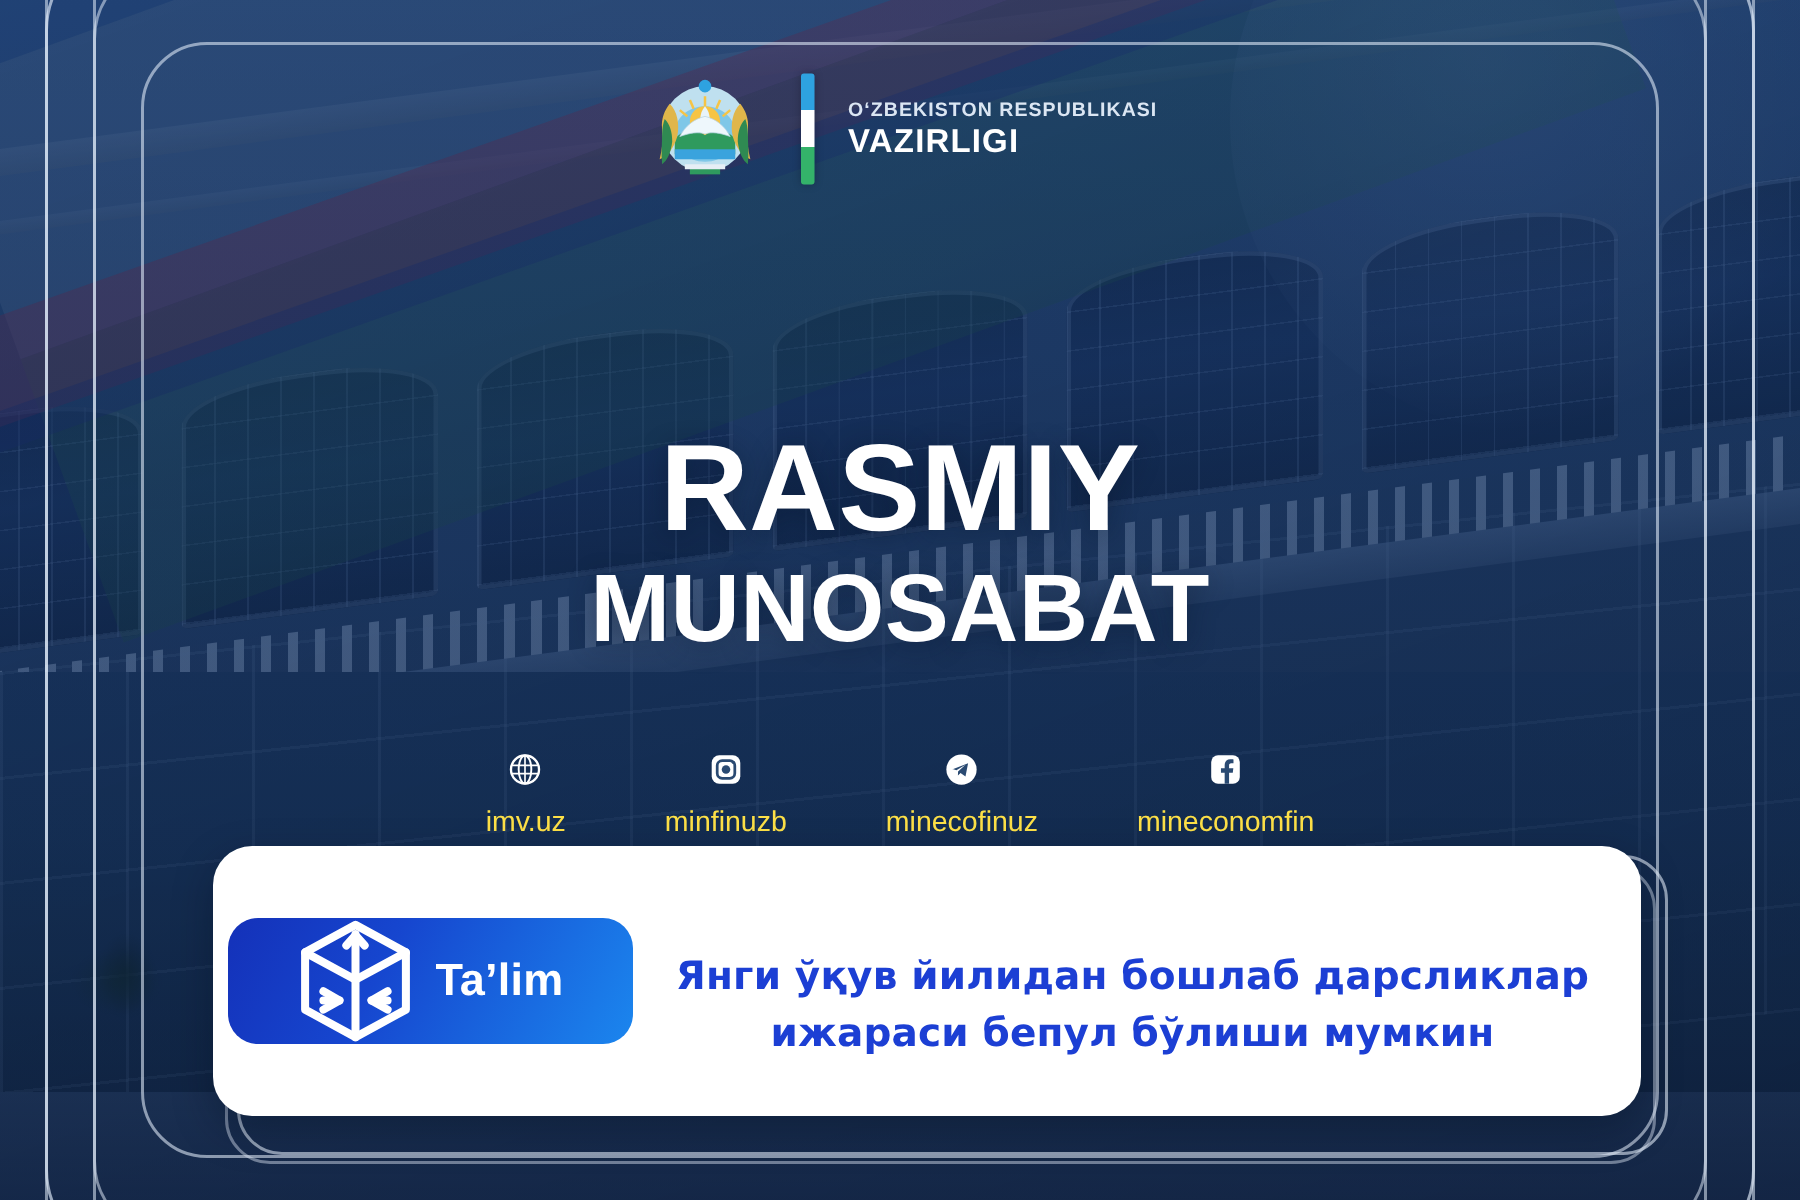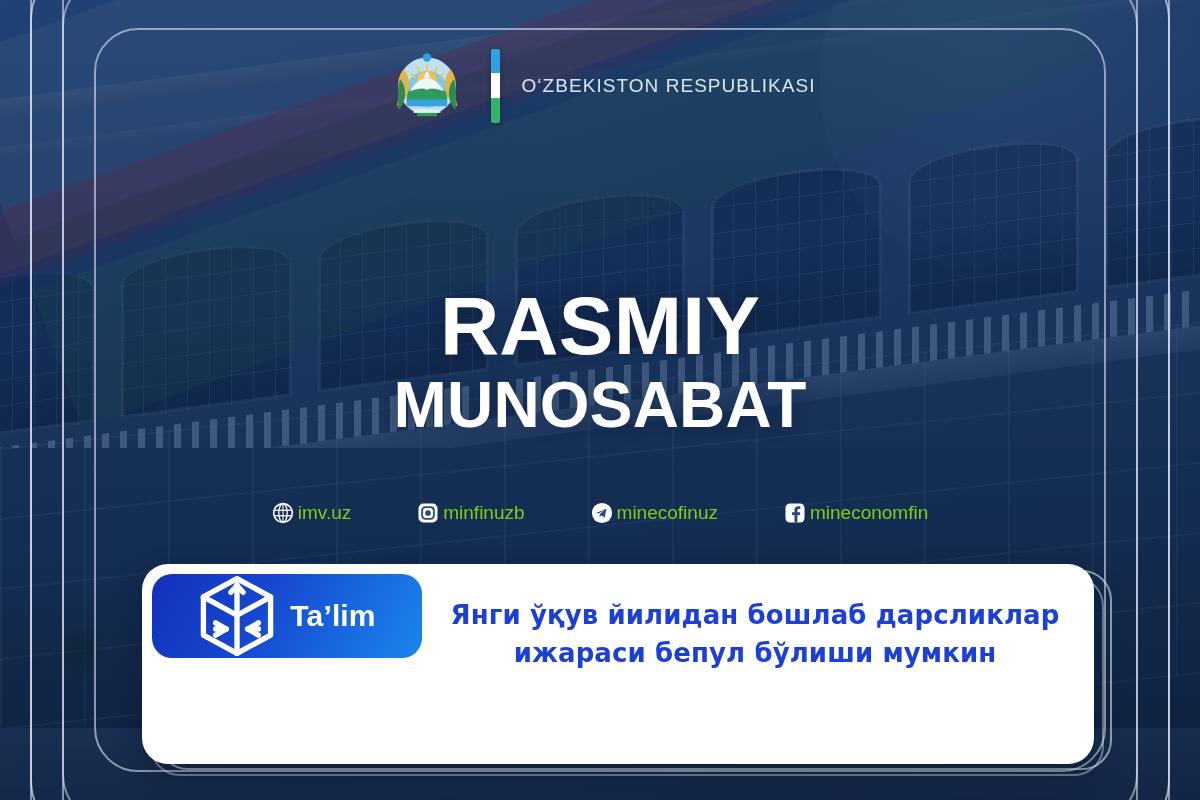--- a/index.html
+++ b/index.html
@@ -151,54 +151,54 @@
     position:absolute;left:0;right:0;top:44px;
     display:flex;align-items:center;justify-content:center;gap:22px;
   }
   .emblem{width:84px;height:84px;flex:0 0 auto;}
   .flagbar{
     width:9px;height:74px;border-radius:2px;flex:0 0 auto;
     background:linear-gradient(180deg,#2ea2e0 0%,#2ea2e0 33%,#ffffff 33%,#ffffff 66%,#34b36a 66%,#34b36a 100%);
     box-shadow:0 0 6px rgba(0,0,0,.25);
   }
   .ministry{color:#fff;line-height:1.18;}
-  .ministry .l1{font-size:19px;letter-spacing:.055em;font-weight:400;color:#dbe6f3;}
+  .ministry .l1{font-size:13px;letter-spacing:.055em;font-weight:700;color:#dbe6f3;}
   .ministry .l2,.ministry .l3{font-size:22px;letter-spacing:.035em;font-weight:700;}
 
   
   .title{
     position:absolute;left:0;right:0;top:286px;text-align:center;color:#fff;
     font-weight:700;letter-spacing:.012em;line-height:.98;
     text-shadow:0 3px 18px rgba(6,18,40,.42);
   }
   .title .t1{font-size:82px;display:block;}
   .title .t2{font-size:64px;display:block;margin-top:8px;}
 
   
   .socials{
     position:absolute;left:0;right:0;top:502px;
     display:flex;align-items:center;justify-content:center;gap:66px;
   }
-  .social{display:flex;align-items:center;gap:4px;color:#84cc16;font-size:19px;}
+  .social{display:flex;align-items:center;gap:14px;color:#fde047;font-size:19px;flex-direction:column;}
   .social .glyph{width:22px;height:22px;display:block;flex:0 0 auto;}
 
   
   .card-shadow{
     position:absolute;left:150px;right:96px;top:576px;height:196px;
     border-radius:30px;border:2px solid rgba(226,236,250,.45);
   }
   .card-shadow2{
     position:absolute;left:158px;right:88px;top:570px;height:196px;
     border-radius:30px;border:2px solid rgba(226,236,250,.6);
   }
   .card{
-    position:absolute;left:142px;right:106px;top:564px;height:200px;
+    position:absolute;left:142px;right:106px;top:564px;height:180px;
     background:#fff;border-radius:26px;
     box-shadow:0 10px 26px rgba(4,14,32,.35);
-    display:flex;align-items:flex-start;overflow:hidden;
+    display:flex;align-items:center;overflow:hidden;
   }
   .brand-tile{
     flex:0 0 270px;margin:10px;border-radius:20px;
     background:linear-gradient(118deg,#1431b9 0%,#1646cf 38%,#1b86ee 100%);
     display:flex;align-items:center;justify-content:center;gap:14px;
     padding:0 14px;box-sizing:border-box;
   }
   .cube{width:78px;height:84px;flex:0 0 auto;}
   .brand-text{color:#fff;font-size:30px;font-weight:600;line-height:1.18;letter-spacing:.005em;}
   .headline{
@@ -299,20 +299,21 @@
       <path d="M82 42c-4 4-6 10-6 18 1 9 4 15 8 18 1-9 0-17 0-24 0-5-1-9-2-12z" fill="#2f8a52"></path>
       <circle cx="50" cy="16" r="5" fill="#2ea2e0"></circle>
       <path d="M38 80h24v6H38z" fill="#2f9a5e"></path>
       <path d="M34 78h32v4H34z" fill="#e6eef5"></path>
     </svg>
 
     <div class="flagbar"></div>
 
     <div class="ministry">
       <div class="l1">O‘ZBEKISTON RESPUBLIKASI</div>
+      <div class="l3">VAZIRLIGI</div>
     </div>
   </div>
 
   <div class="title">
     <span class="t1">RASMIY</span>
     <span class="t2">MUNOSABAT</span>
   </div>
 
   <div class="socials">
 

